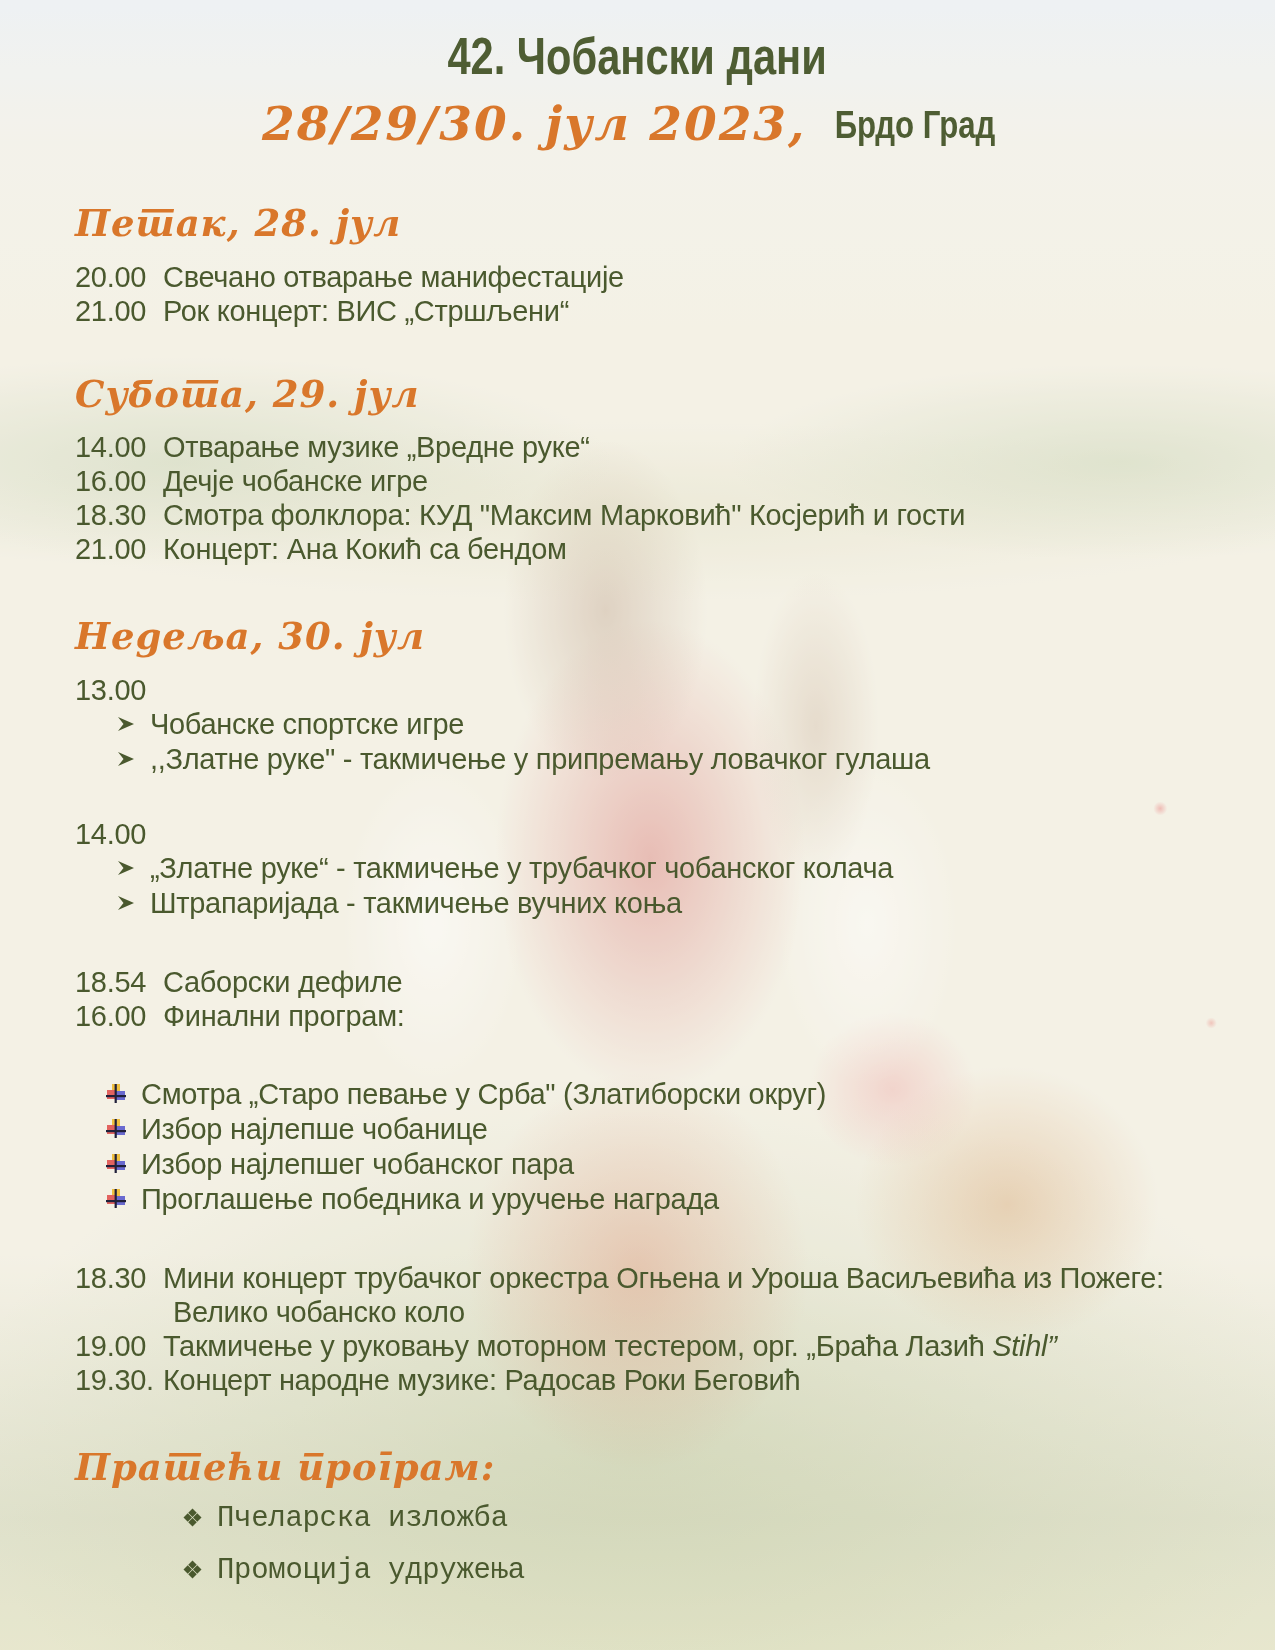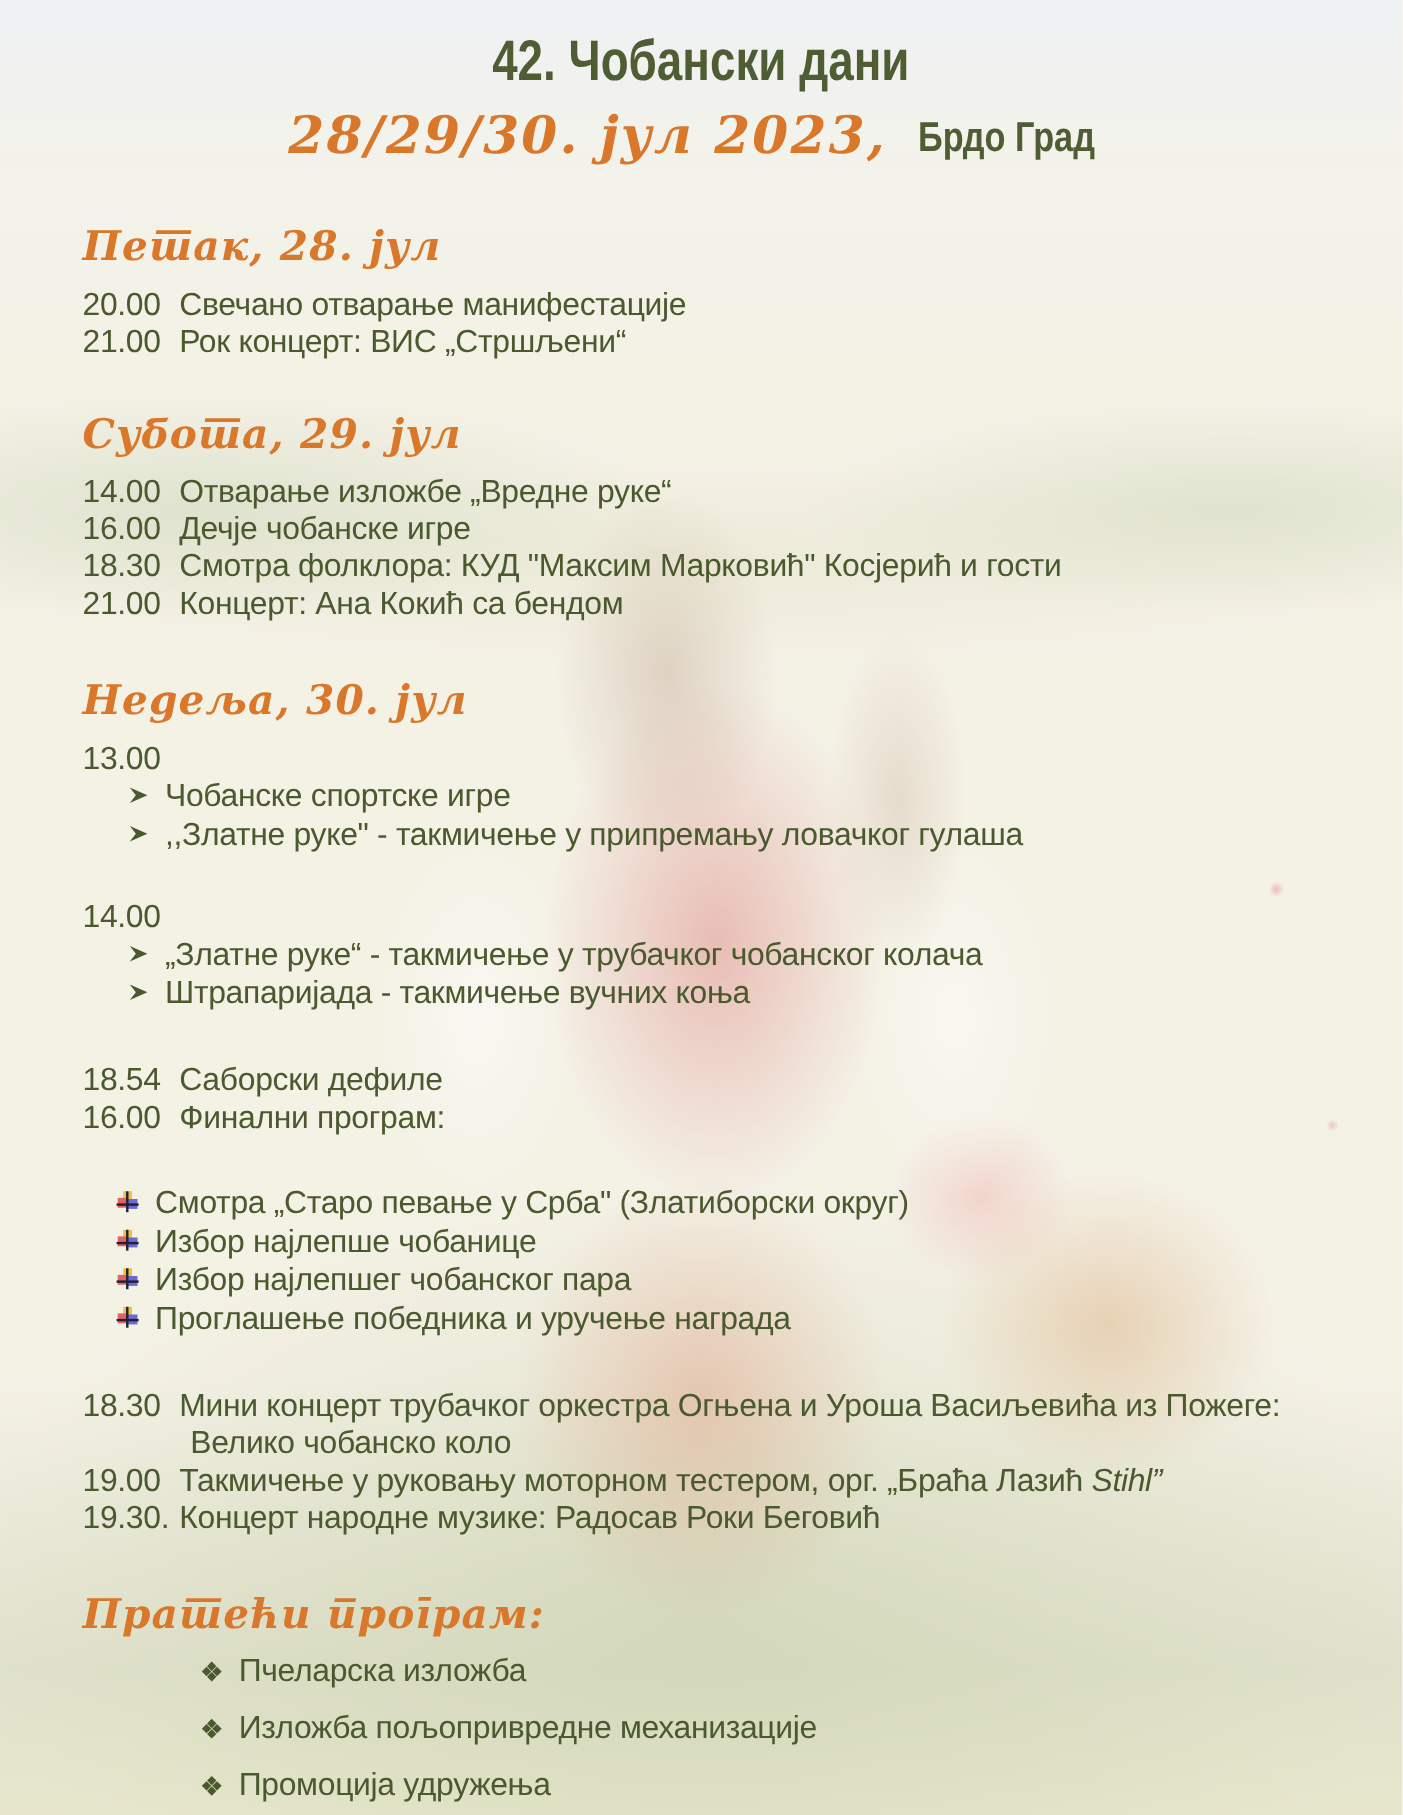--- a/index.html
+++ b/index.html
@@ -97,20 +97,21 @@
   .plus-row .icon{ margin-right:14px; }
 
   .side-row{
     display:flex;
     align-items:baseline;
     font-size:29px;
     line-height:34px;
     letter-spacing:-0.3px;
     padding-left:108px;
     margin-bottom:18px;
+    font-family:Liberation Mono, monospace;
   }
   .side-row .icon{ flex:none; margin-right:15px; position:relative; top:1px; }
 
   .gap-sm{ margin-top:14px; }
   .gap-md{ margin-top:40px; }
   .gap-lg{ margin-top:44px; }
 </style>
 </head>
 <body>
 
@@ -137,21 +138,21 @@
       <div class="row">
         <span class="time">21.00</span>
         <span class="desc">Рок концерт: ВИС „Стршљени“</span>
       </div>
     </div>
 
     <div class="script day-header h-saturday">Субота, 29. јул</div>
     <div class="rows">
       <div class="row">
         <span class="time">14.00</span>
-        <span class="desc">Отварање изложбе „Вредне руке“</span>
+        <span class="desc">Отварање музике „Вредне руке“</span>
       </div>
       <div class="row">
         <span class="time">16.00</span>
         <span class="desc">Дечје чобанске игре</span>
       </div>
       <div class="row">
         <span class="time">18.30</span>
         <span class="desc">Смотра фолклора: КУД "Максим Марковић" Косјерић и гости</span>
       </div>
       <div class="row">
@@ -301,30 +302,19 @@
       </div>
       <div class="side-row">
         <span class="icon">
           <svg width="19" height="19" viewBox="0 0 20 20" fill="#4a592e">
               <polygon points="10,0.5 14.5,5 10,9.5 5.5,5"></polygon>
               <polygon points="5,5.5 9.5,10 5,14.5 0.5,10"></polygon>
               <polygon points="15,5.5 19.5,10 15,14.5 10.5,10"></polygon>
               <polygon points="10,10.5 14.5,15 10,19.5 5.5,15"></polygon>
             </svg>
         </span>
-        <span>Изложба пољопривредне механизације</span>
-      </div>
-      <div class="side-row">
-        <span class="icon">
-          <svg width="19" height="19" viewBox="0 0 20 20" fill="#4a592e">
-              <polygon points="10,0.5 14.5,5 10,9.5 5.5,5"></polygon>
-              <polygon points="5,5.5 9.5,10 5,14.5 0.5,10"></polygon>
-              <polygon points="15,5.5 19.5,10 15,14.5 10.5,10"></polygon>
-              <polygon points="10,10.5 14.5,15 10,19.5 5.5,15"></polygon>
-            </svg>
-        </span>
         <span>Промоција удружења</span>
       </div>
 
     </div>
 
   </div>
 </div>
 
 </body></html>

